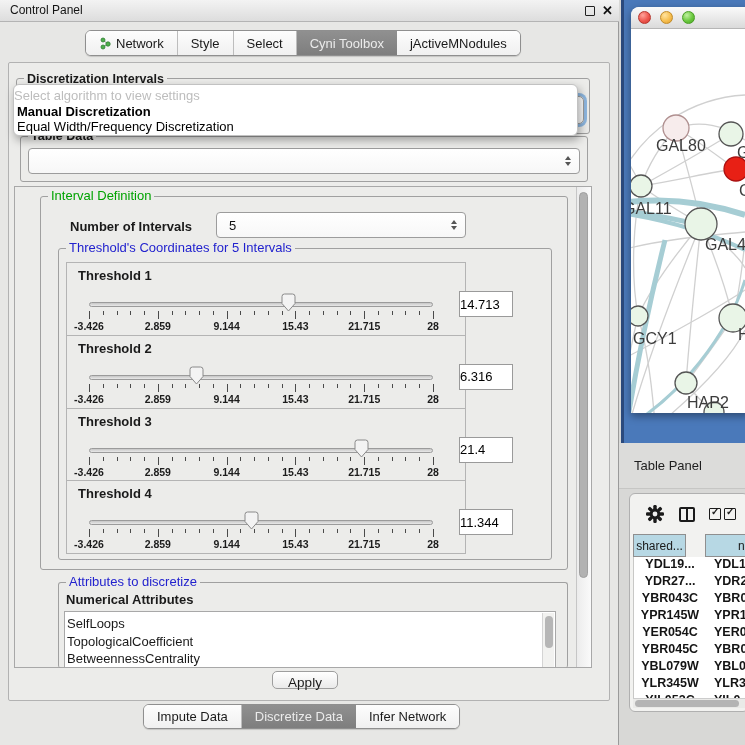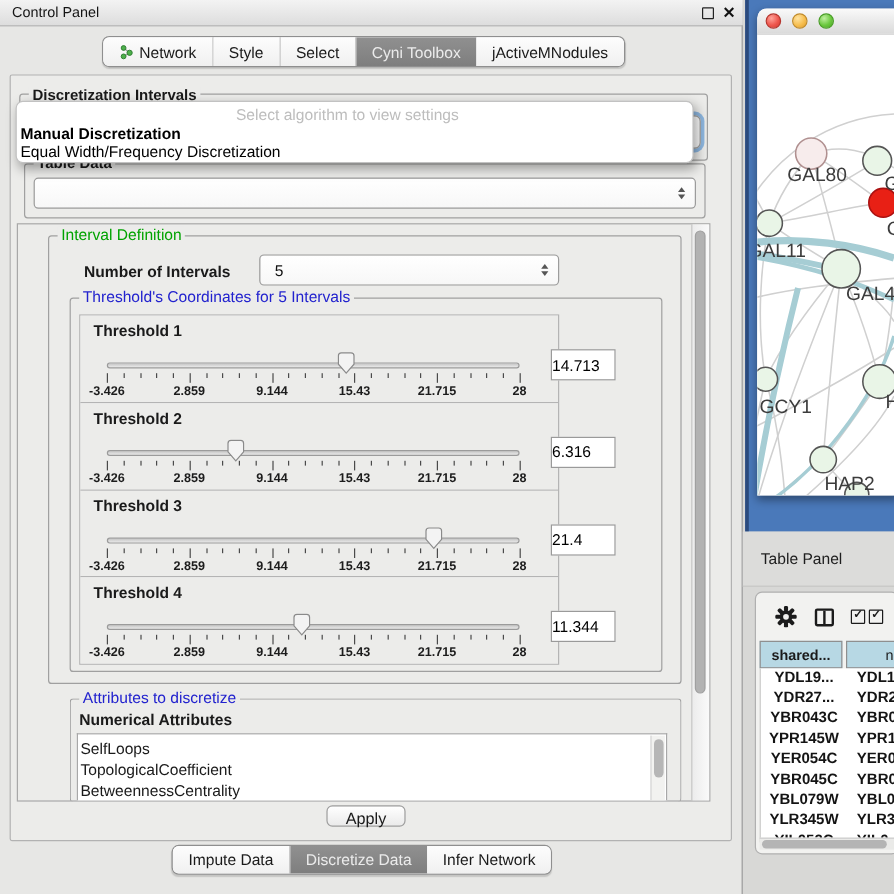--- a/index.html
+++ b/index.html
@@ -35,21 +35,21 @@
   .combo-text { position:absolute; left:12px; top:0; bottom:0; display:flex; align-items:center; font-size:13px; color:#111; }
   .spinner { position:absolute; right:8px; top:50%; transform:translateY(-50%); }
   .spin-up { width:0; height:0; border:3.5px solid transparent; border-bottom:4.5px solid #555; margin-bottom:2px; }
   .spin-down { width:0; height:0; border:3.5px solid transparent; border-top:4.5px solid #555; }
 
   .algo-combo { left:24px; top:96px; width:560px; height:28px; border-radius:5px;
                 box-shadow:0 0 0 3px rgba(111,166,220,0.75); }
 
   .popup { left:13px; top:84px; width:565px; height:52px; background:#fff; border:1px solid #c2c2c2;
            border-radius:6px; box-shadow:2px 4px 10px rgba(0,0,0,0.35); z-index:10; }
-  .popup-hint { position:absolute; top:3px; left:0; right:12px; text-align:center; color:#bdbdbd; font-size:13px; }
+  .popup-hint { position:absolute; top:3px; left:0; right:12px; text-align:left; color:#bdbdbd; font-size:13px; }
   .popup-item { position:absolute; left:3px; font-size:13px; color:#000; white-space:nowrap; }
   .popup-item.b { font-weight:700; }
 
   .scrollpane { left:14px; top:186px; width:578px; height:482px; border:1px solid #a8a8a8; overflow:hidden; background:#ececea; }
   .vtrack { left:576px; top:187px; width:15px; height:480px; background:linear-gradient(to right,#ececec,#fafafa);
             border-left:1px solid #c6c6c6; }
   .vthumb { left:579px; top:192px; width:9px; height:386px; border-radius:5px; background:#b2b2b2; border:1px solid #a0a0a0; }
 
   .noi-label { left:70px; top:219px; font-weight:700; font-size:13px; }
   .noi-combo { left:216px; top:212px; width:250px; height:26px; }
@@ -102,21 +102,21 @@
 
   .gear-wrap { left:646px; top:505px; width:18px; height:18px; }
   .split-icon { left:679px; top:507px; width:16px; height:15px; border:2px solid #1b1b1b; border-radius:2px; }
   .split-icon::after { content:""; position:absolute; left:50%; top:0; bottom:0; width:2px; margin-left:-1px; background:#1b1b1b; }
   .check-icon { width:12px; height:12px; border:1.5px solid #1b1b1b; border-radius:1px; position:absolute; top:508px; }
   .check-icon::after { content:"✓"; position:absolute; left:1px; top:-3px; font-size:10px; font-weight:700; color:#1b1b1b; }
   .check1 { left:709px; } .check2 { left:724px; }
 
   .th-cell { position:absolute; top:534px; height:23px; background:#b7d8e4; border:1px solid #8f8f8f; font-size:12px;
              display:flex; align-items:center; }
-  .th-c1 { left:633px; width:69px; justify-content:center;font-weight:bold; }
+  .th-c1 { left:633px; width:53px; justify-content:center; }
   .th-c2 { left:705px; width:80px; padding-left:32px; }
   .rows-area { left:633px; top:557px; width:116px; height:145px; background:#fff; overflow:hidden; border-left:1px solid #c8c8c6; }
   .trow { display:flex; height:17px; }
   .tcell { font-size:12.5px; font-weight:700; color:#141414; white-space:nowrap; overflow:hidden; }
   .tc1 { width:72px; text-align:center; }
   .tc2 { padding-left:8px; }
   .htrack { left:633px; top:698px; width:112px; height:10px; background:#eaeae8; border-top:1px solid #cccccc; }
   .hthumb { left:635px; top:700px; width:104px; height:7px; border-radius:4px; background:#b4b4b4; }
 </style>
 </head>

